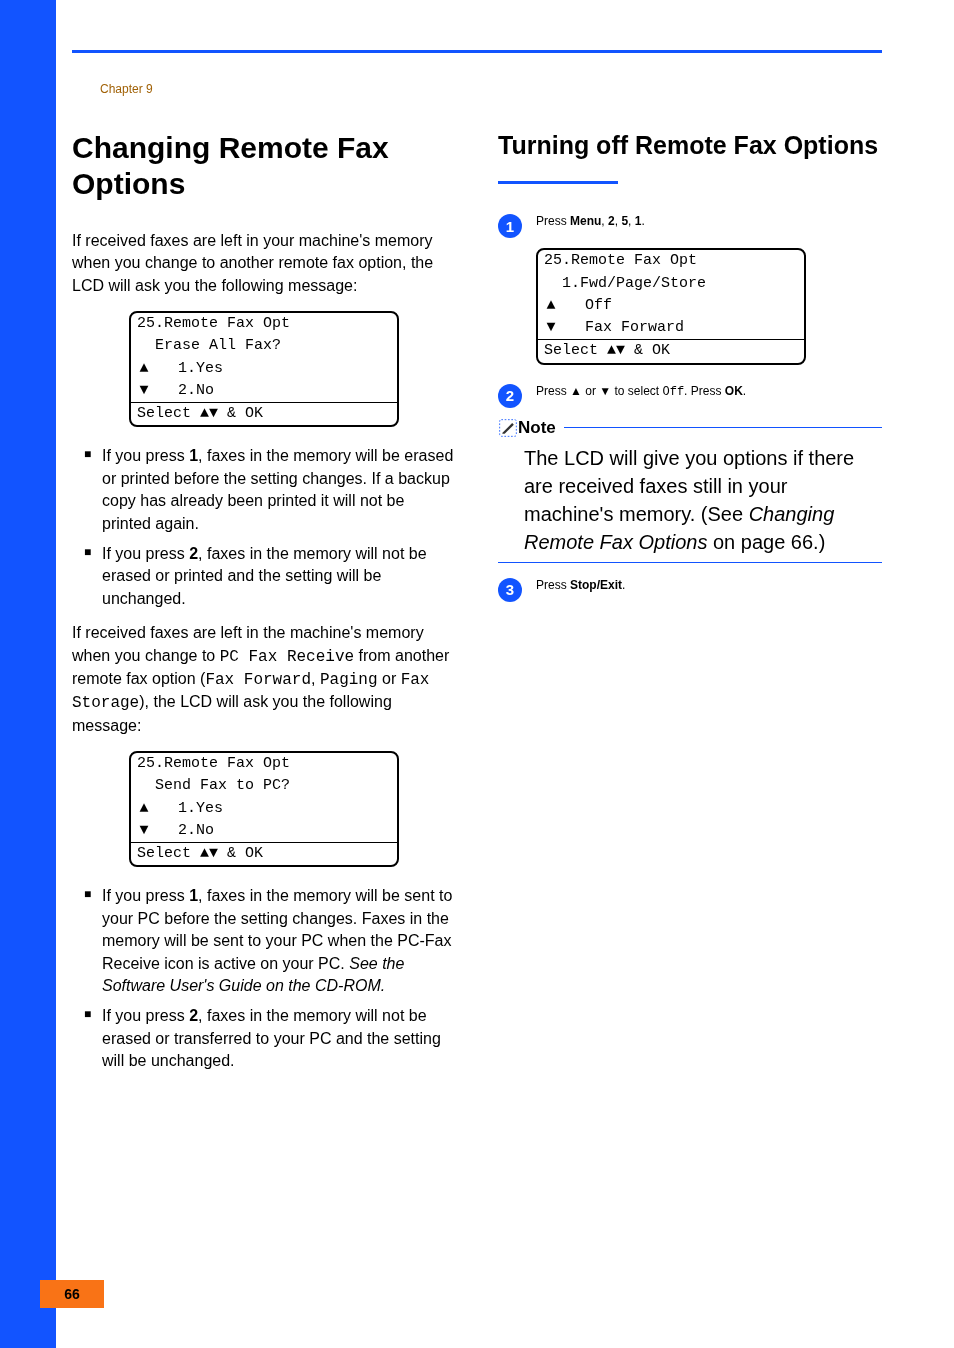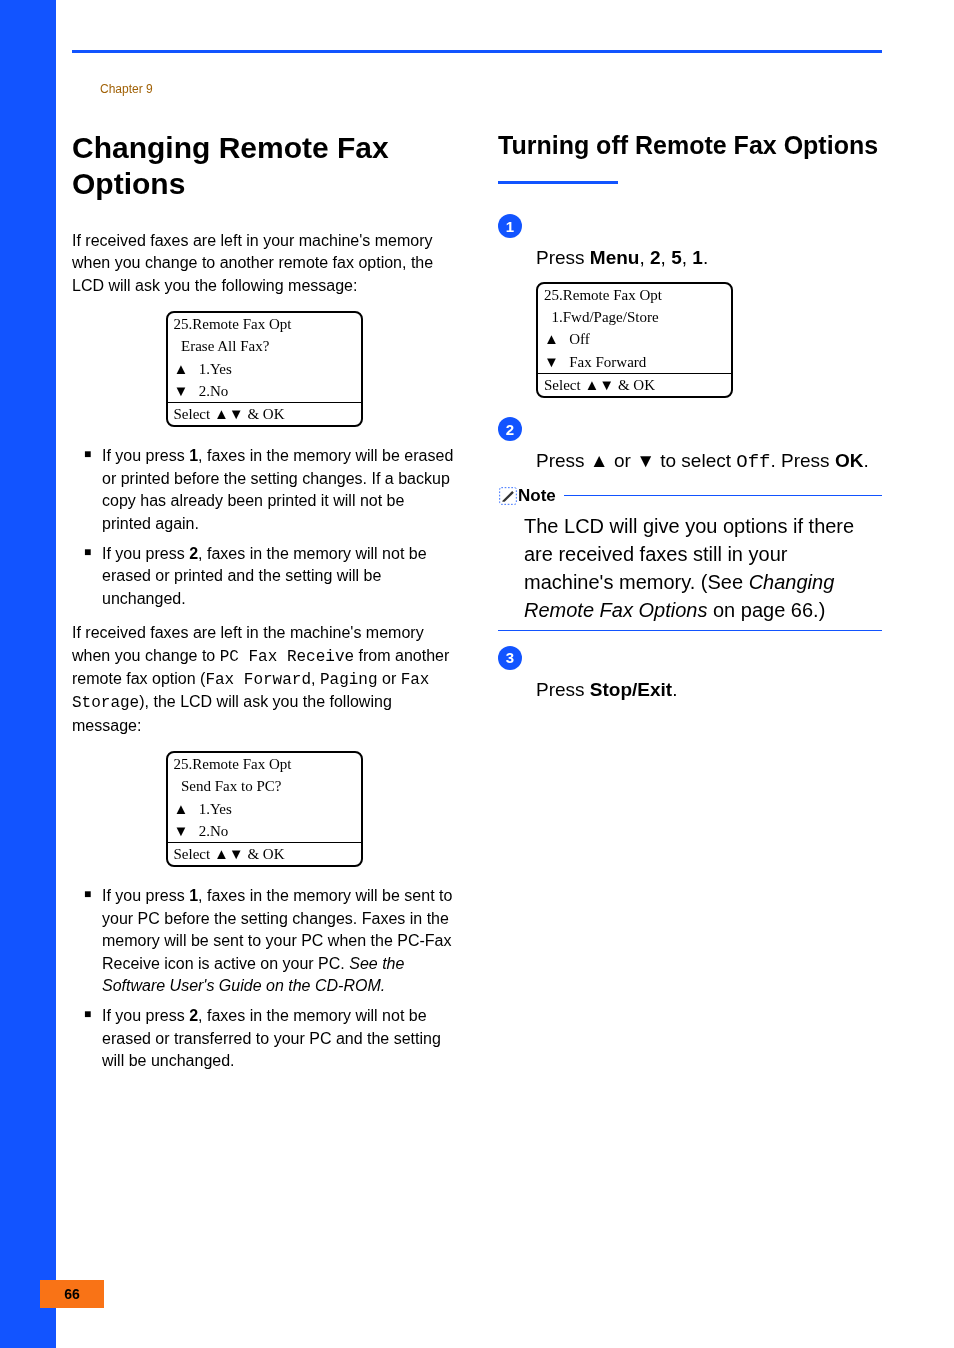--- a/index.html
+++ b/index.html
@@ -64,25 +64,25 @@
       content: "■";
       position: absolute;
       left: 0;
       top: 1px;
       font-size: 12px;
     }
     .b { font-weight: bold; }
     .i { font-style: italic; }
     .mono { font-family: "Courier New", monospace; }
     .lcd {
-      width: 197px;
+      width: 270px;
       margin: 10px auto 18px auto;
       border: 2px solid #000;
       border-radius: 8px;
-      font-family: Liberation Serif, serif;
+      font-family: Liberation Mono, monospace;
       font-size: 15px;
       line-height: 1.35;
     }
     .lcd .row {
       padding: 1px 6px;
       white-space: pre;
       min-height: 20px;
     }
     .lcd .row.sel {
       border-top: 1.5px solid #000;
@@ -105,21 +105,21 @@
     }
     .step {
       display:flex; gap:14px; margin-bottom:10px; align-items:flex-start;
     }
     .stepnum {
       flex:0 0 24px; height:24px; border-radius:50%;
       background:#1254ff; color:#fff; font-weight:bold;
       font-size:15px; display:flex; align-items:center; justify-content:center;
       margin-top:1px;
     }
-    .stepbody { flex:1; font-size:19px; line-height:1.4;margin-top:32px; }
+    .stepbody { flex:1; font-size:12px; line-height:1.4; }
     .note-block { margin:6px 0 14px 0; }
     .note-head {
       display:flex; align-items:center; margin-bottom:6px;
     }
     .note-icon {
       width:20px; height:20px;
     }
     .note-label { font-weight:bold; font-size:17px; margin-right:8px;}
     .note-line { flex:1; height:1px; background:#1254ff; }
     .note-body {

